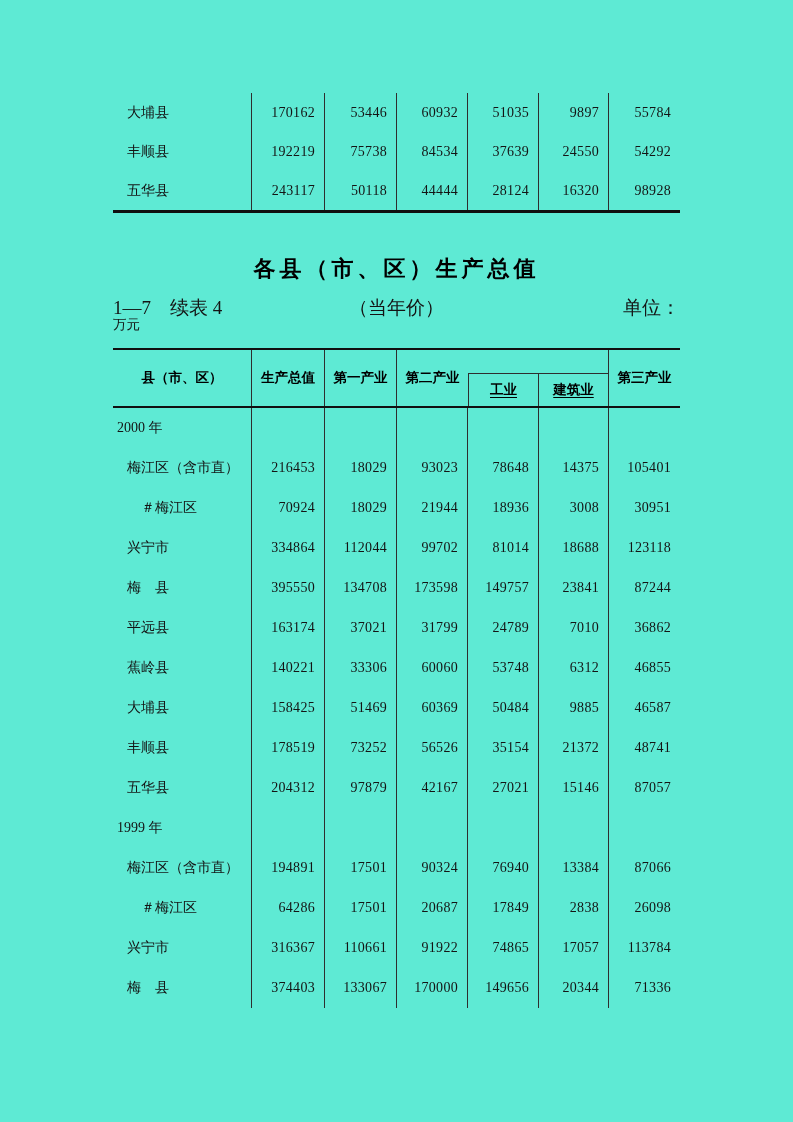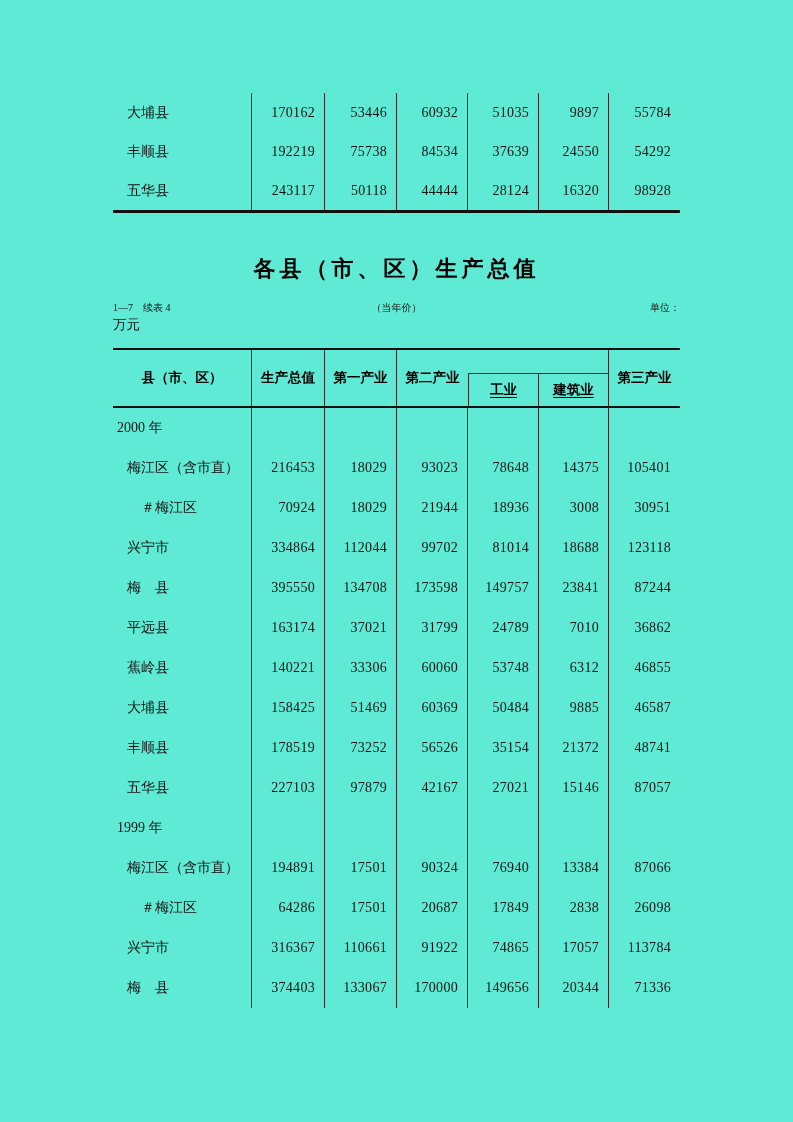--- a/index.html
+++ b/index.html
@@ -19,21 +19,21 @@
 
   
   #top-table{top:93px;border-bottom:3px solid #101010;}
   #top-table .trow{height:39px;}
 
   
   .title{position:absolute;left:113px;width:567px;top:256px;text-align:center;
          font-family:"Liberation Sans","DejaVu Sans",sans-serif;font-weight:bold;
          font-size:22px;letter-spacing:4px;color:#000;line-height:26px;}
   .meta{position:absolute;left:113px;width:567px;top:300px;height:16px;
-        font-size:10px;line-height:16px;}
+        font-size:19px;line-height:16px;}
   .meta .m-left{position:absolute;left:0;}
   .meta .m-center{position:absolute;left:50%;transform:translateX(-50%);}
   .meta .m-right{position:absolute;right:0;}
   .unitline{position:absolute;left:113px;top:317px;font-size:13.5px;line-height:16px;}
 
   
   #main-table{top:348px;border-top:2px solid #101010;}
   .thead{display:flex;height:56px;border-bottom:2px solid #101010;
          font-family:"Liberation Sans","DejaVu Sans",sans-serif;font-weight:bold;
          font-size:13.5px;color:#000;}
@@ -190,21 +190,21 @@
           <div class="cell c1 vr ind1">丰顺县</div>
           <div class="cell num c2 vr">178519</div>
           <div class="cell num c3 vr">73252</div>
           <div class="cell num c4 vr">56526</div>
           <div class="cell num c5 vr">35154</div>
           <div class="cell num c6 vr">21372</div>
           <div class="cell num c7">48741</div>
         </div>
         <div class="trow">
           <div class="cell c1 vr ind1">五华县</div>
-          <div class="cell num c2 vr">227103</div>
+          <div class="cell num c2 vr">204312</div>
           <div class="cell num c3 vr">97879</div>
           <div class="cell num c4 vr">42167</div>
           <div class="cell num c5 vr">27021</div>
           <div class="cell num c6 vr">15146</div>
           <div class="cell num c7">87057</div>
         </div>
         <div class="trow">
           <div class="cell c1 vr ind0">1999 年</div>
           <div class="cell num c2 vr"></div>
           <div class="cell num c3 vr"></div>

